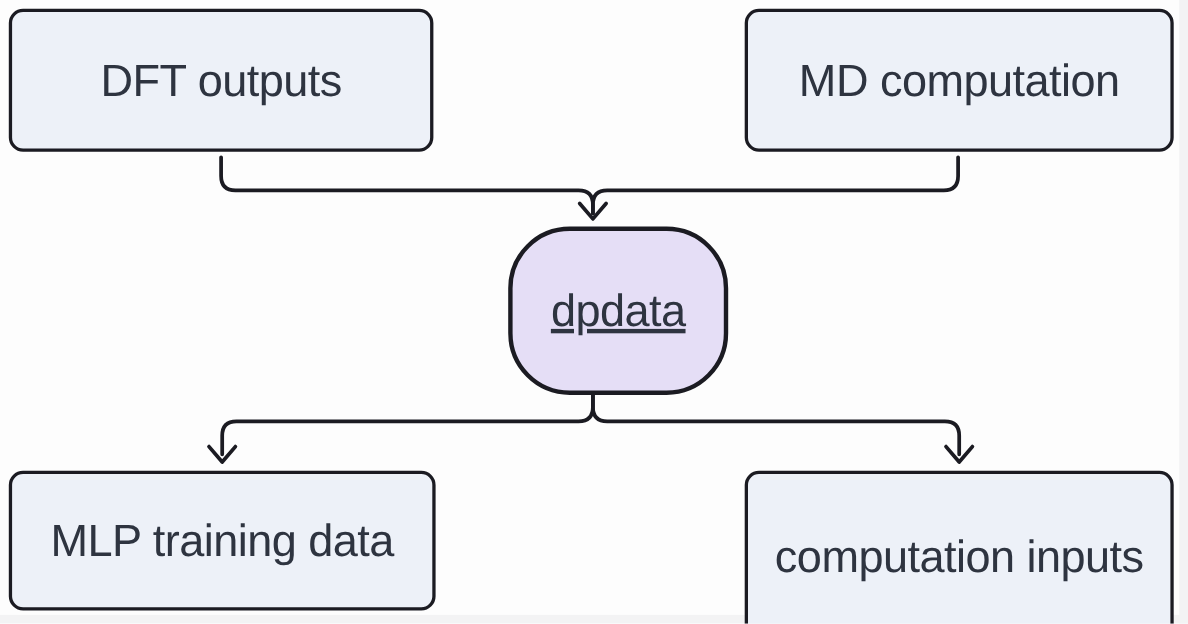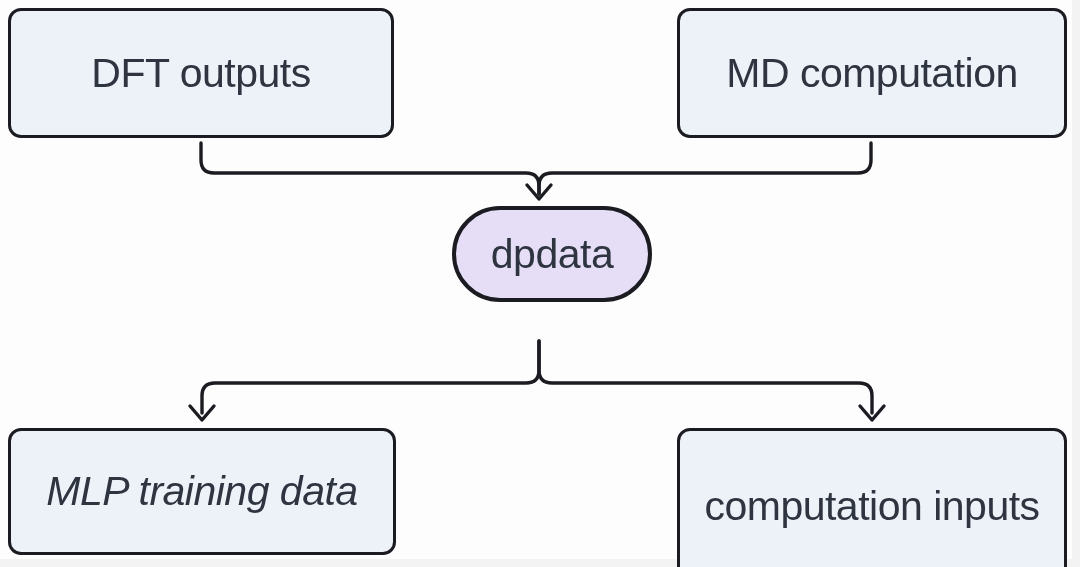--- a/index.html
+++ b/index.html
@@ -55,22 +55,22 @@
     background: var(--boxfill, #edf1f8);
     border-radius: 13px;
   }
   .node-pill {
     background: var(--pillfill, #e5def6);
     border-radius: 56px;
     border-width: 4px;
   }
   #node-dft  { left: 8px;   top: 8px;   width: 386px; height: 130px; }
   #node-md   { left: 677px; top: 8px;   width: 390px; height: 130px; }
-  #node-dpdata { left: 452px; top: 206px; width: 200px; height: 96px; }
-  #node-mlp  { left: 8px;   top: 428px; width: 388px; height: 127px; font-style: italic; }
+  #node-dpdata { left: 462px; top: 206px; width: 200px; height: 153px; text-decoration: underline; }
+  #node-mlp  { left: 8px;   top: 428px; width: 388px; height: 127px; }
   #node-comp { left: 677px; top: 428px; width: 390px; height: 156px; }
 </style>
 </head>
 <body>
 
 <div class="canvas" style="--bg: #fdfdfd; --strip: #f3f3f4; --boxfill: #edf1f8; --pillfill: #e5def6; --stroke: #1b1b22; --text: #2e3440;">
 
   <div class="edge-strip-right"></div>
   <div class="edge-strip-bottom"></div>
 

